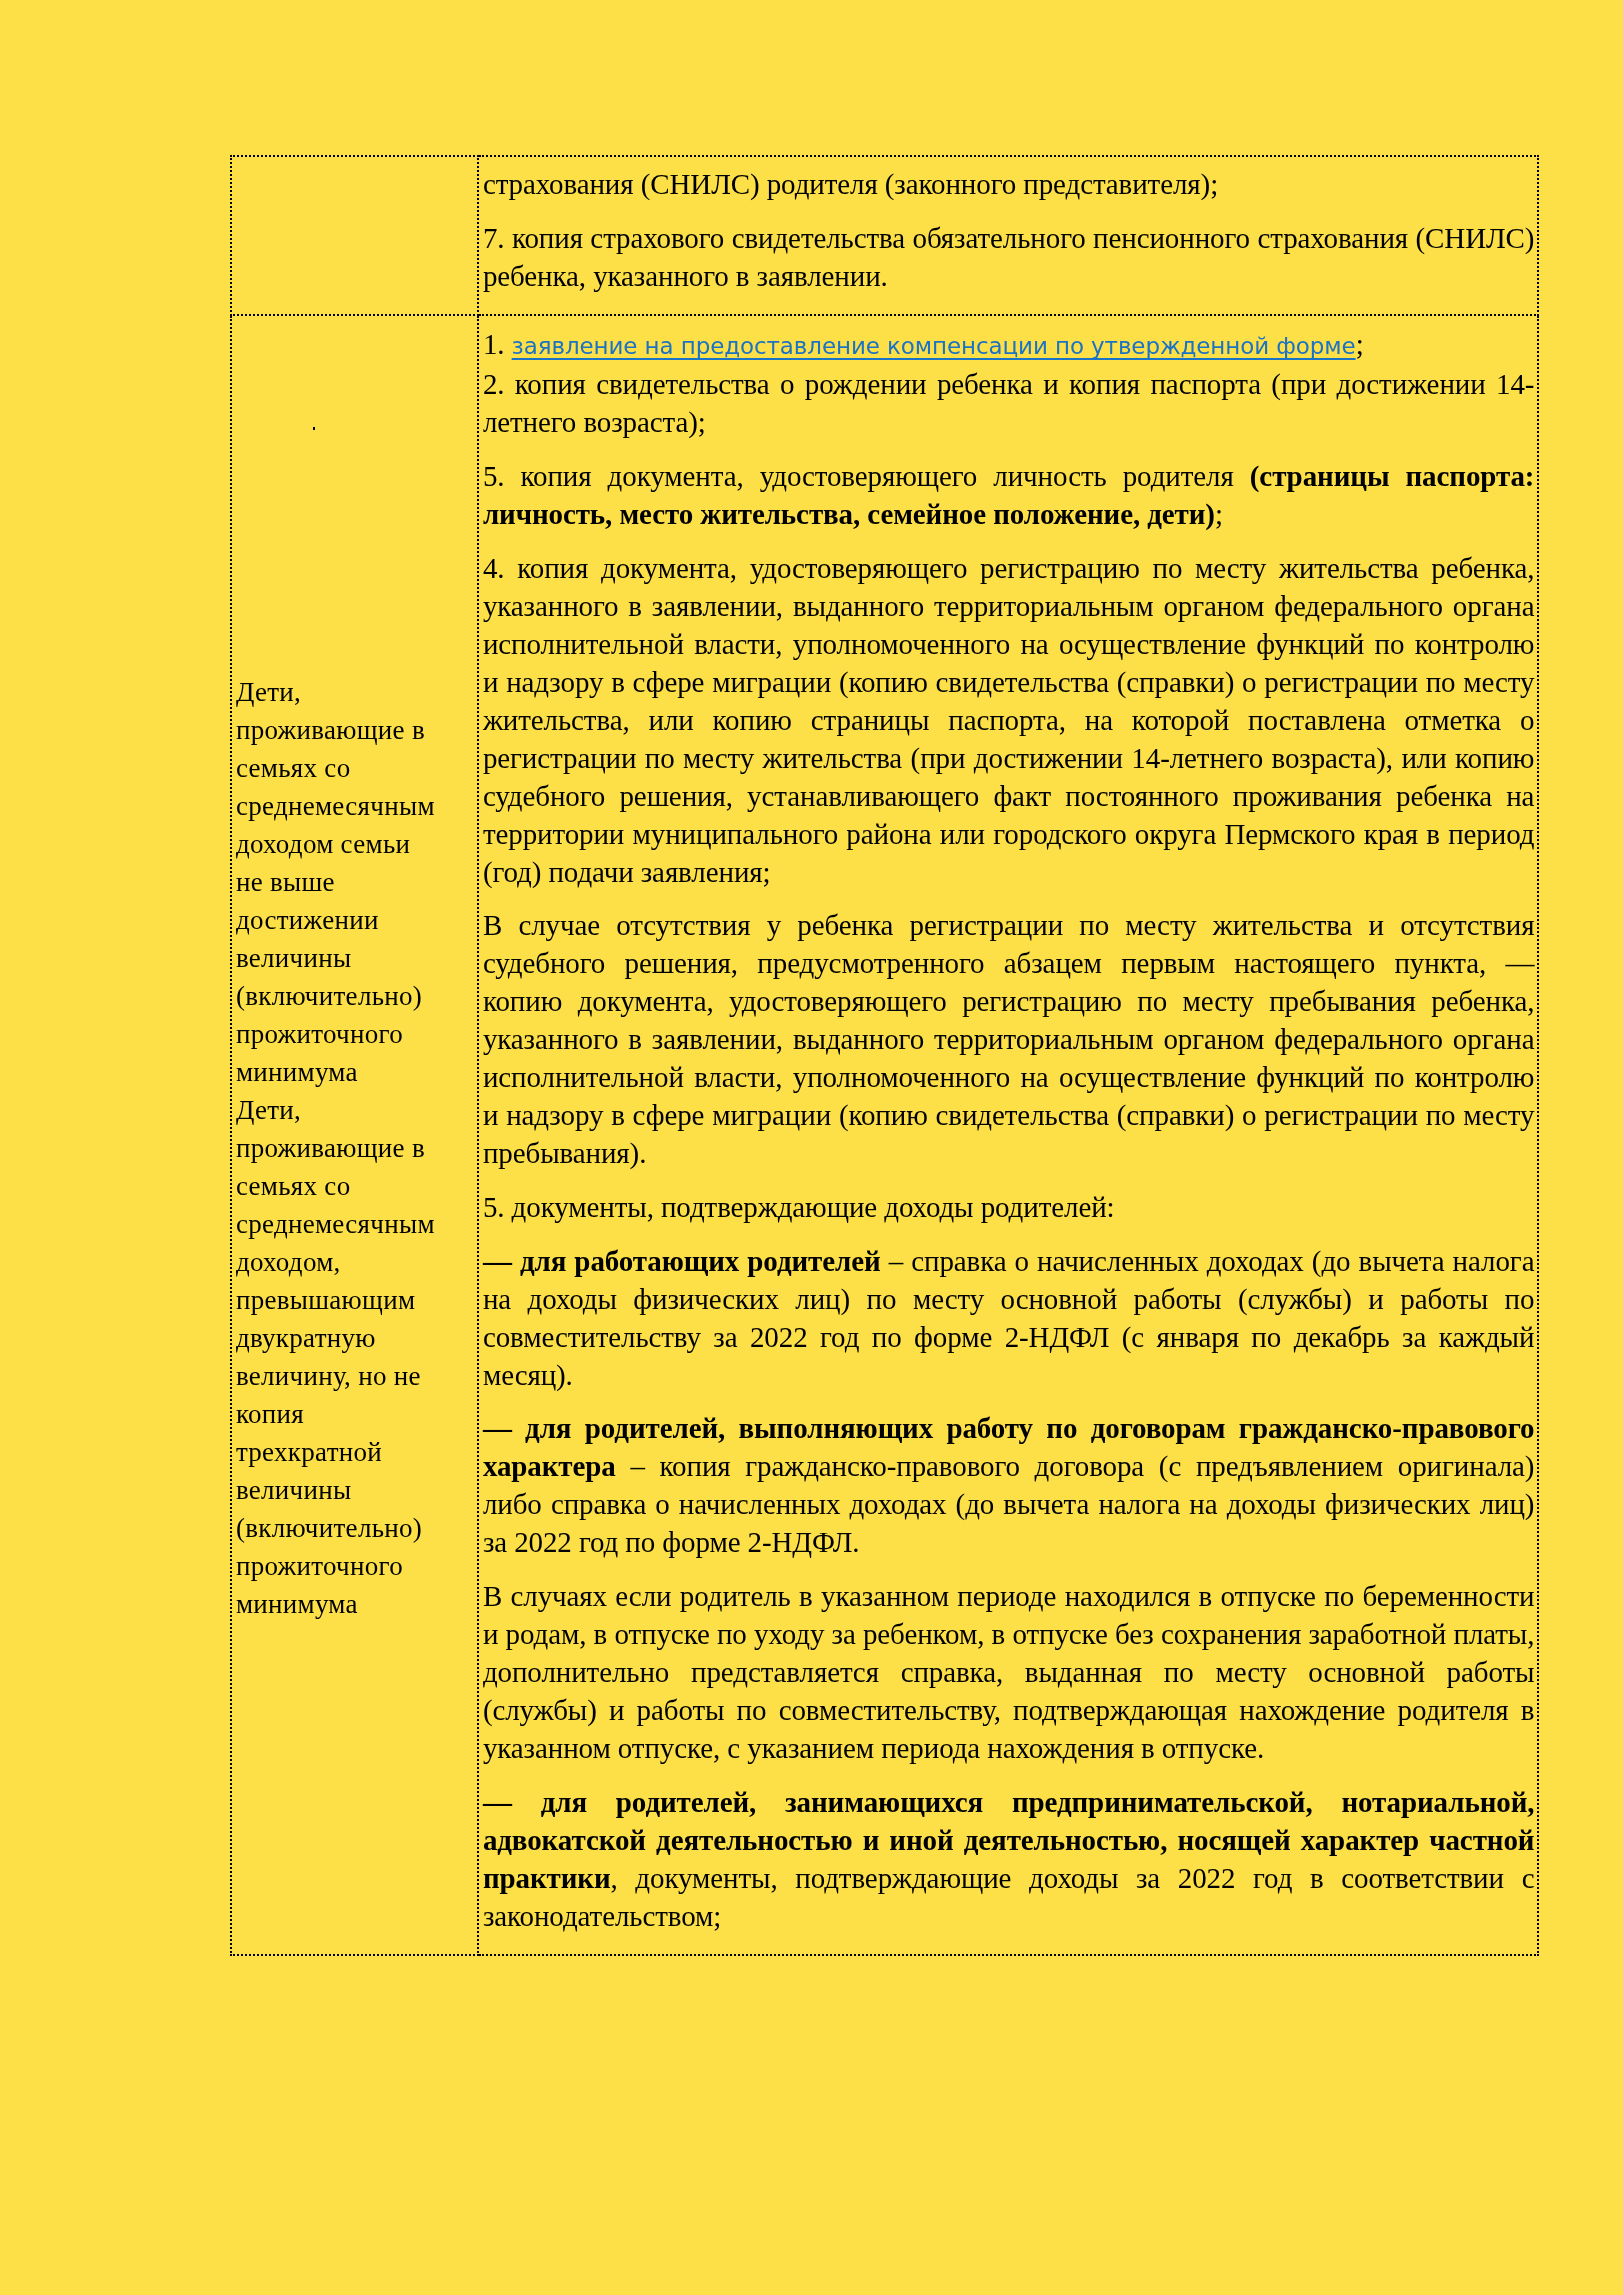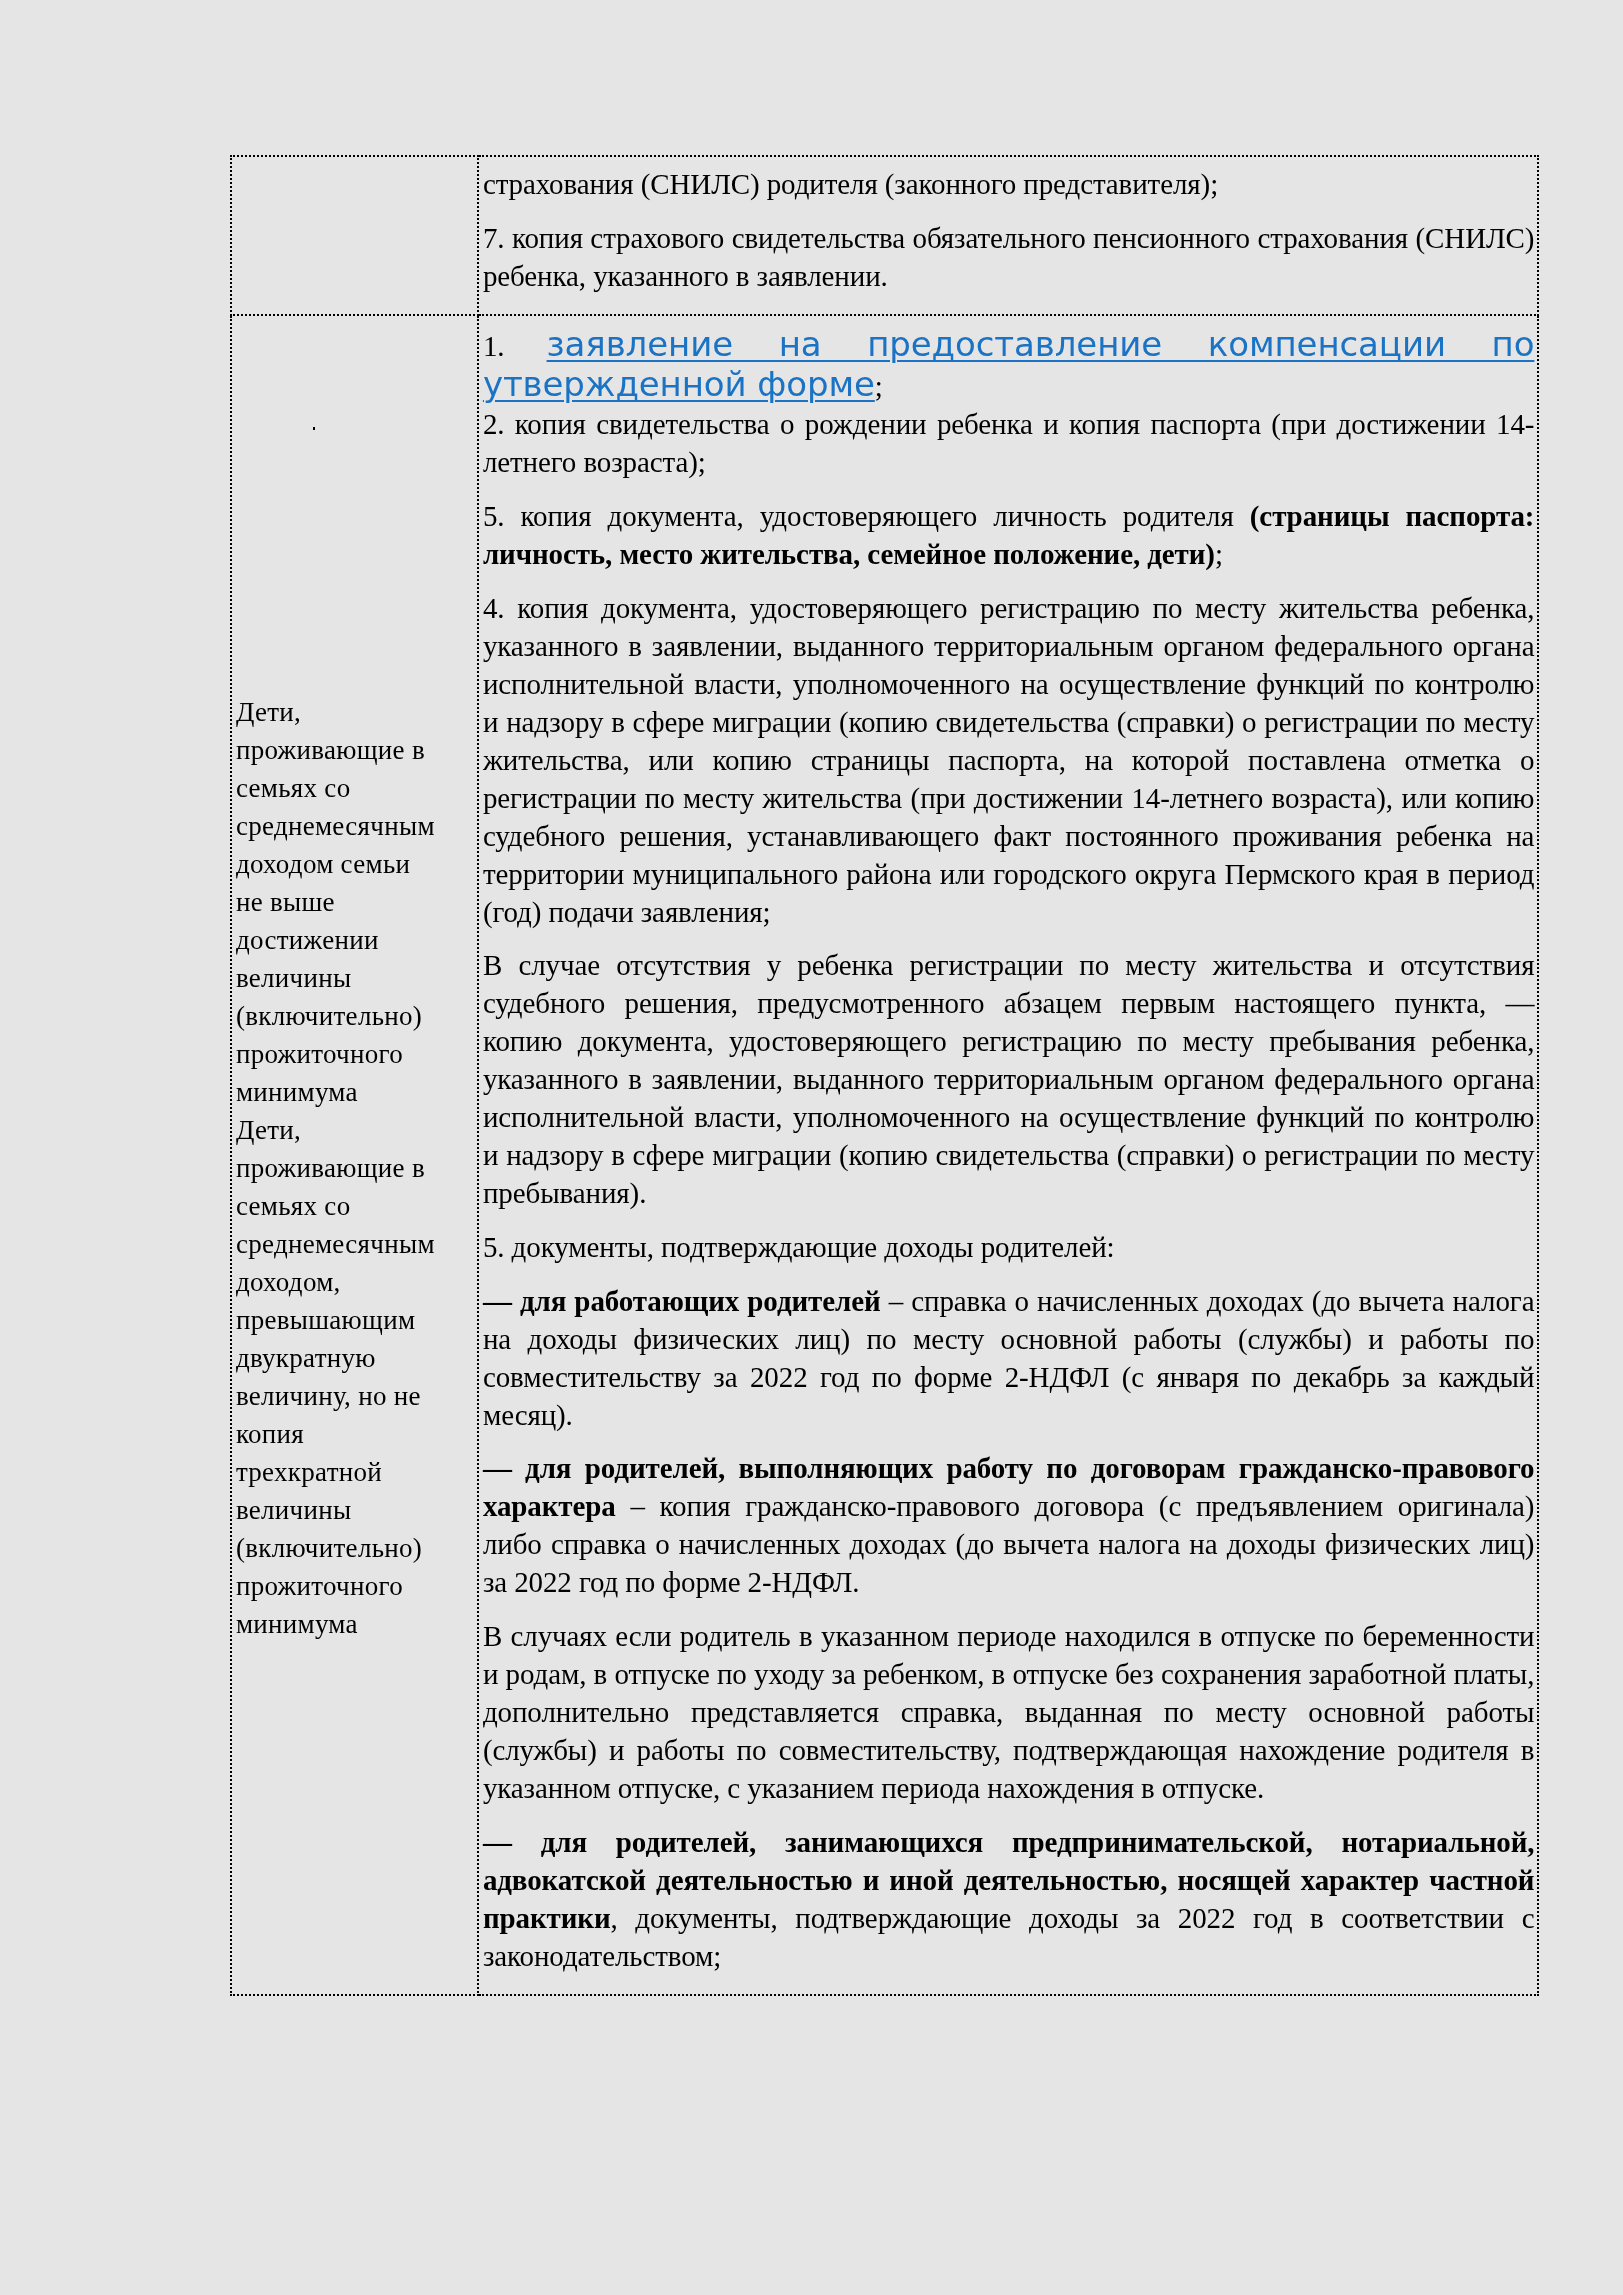--- a/index.html
+++ b/index.html
@@ -1,35 +1,35 @@
 <!DOCTYPE html>
 <html style="font-size:10.5px"><head>
 <meta charset="utf-8">
 <style>
   html, body { margin: 0; padding: 0; background: #ffffff; }
   body { width: 1623px; height: 2295px; position: relative; overflow: hidden; font-family: "Liberation Serif", "DejaVu Serif", serif; color: #000; }
-  .page { position: absolute; left: 0; top: 0; width: 1623px; height: 2295px; background: #e5e5e5; }
+  .page { position: absolute; left: 0; top: 0; width: 1623px; height: 2295px; background: #fde047; }
   table.doc {
     position: absolute; left: 230px; top: 155px; width: 1309px;
     border-collapse: collapse; table-layout: fixed;
   }
   table.doc td {
     border: 2px dotted #000; vertical-align: top; padding: 0;
   }
   td.left { width: 245px; }
   td.right { width: auto; }
   .cell-inner-right { padding: 3.9px 2.6px 0 3.9px; }
   .row1 td.right .cell-inner-right { padding-top: 7.9px; padding-bottom: 19.6px; }
   p.par {
     margin: 0 0 15.7px 0; font-size: 29px; line-height: 38px; text-align: justify;
     text-align-last: left; letter-spacing: -0.1px;
   }
   p.tight { margin-bottom: 0; }
   .b { font-weight: bold; }
-  a.link { color: #1a73c4; text-decoration: underline; text-decoration-thickness: 2px; text-underline-offset: 3.9px; font-family: "DejaVu Sans", sans-serif; font-size: 34px; }
+  a.link { color: #1a73c4; text-decoration: underline; text-decoration-thickness: 2px; text-underline-offset: 3.9px; font-family: "DejaVu Sans", sans-serif; font-size: 23px; }
   .row2 td.right .cell-inner-right { padding-top: 9.2px; padding-bottom: 19.6px; }
   td.left.row2cell { vertical-align: middle; position: relative; }
   .left-text { font-family: "Liberation Serif", "DejaVu Serif", serif; font-size: 27px; line-height: 38px; padding-left: 3.9px; padding-top: 26px; letter-spacing: 0.3px; }
   .left-text .ln { display: block; white-space: nowrap; }
   .stray-dot { position: absolute; left: 81px; top: 111px; width: 2px; height: 3.3px; background: #000; }
 </style>
 </head>
 <body>
 
 <div class="page">

